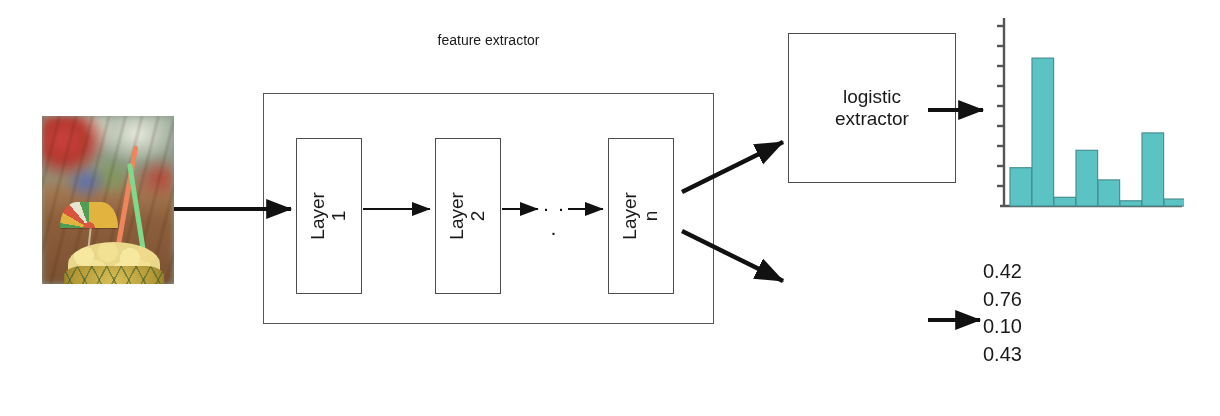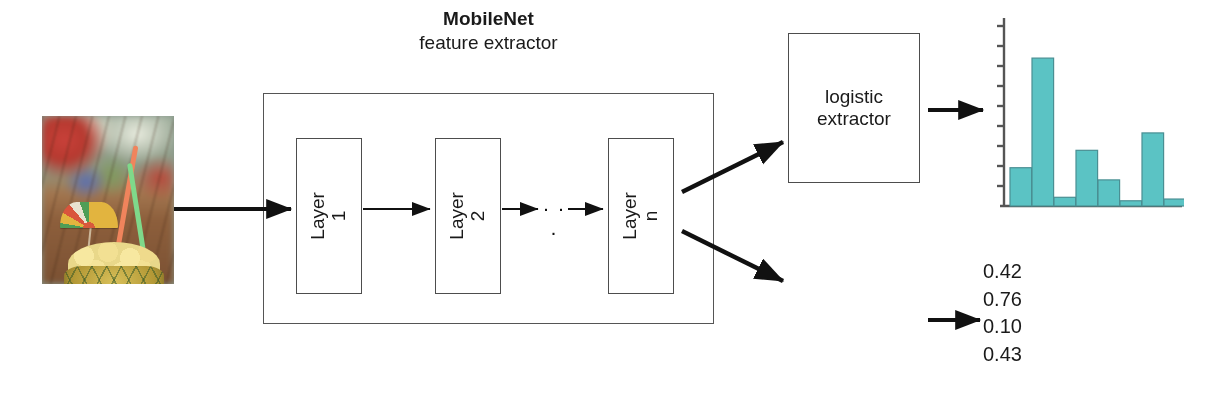--- a/index.html
+++ b/index.html
@@ -98,26 +98,26 @@
   #layer-n { left:608px; top:138px; }
   .layer-label {
     transform:rotate(-90deg);
     white-space:nowrap;
     font-size:19px;
     line-height:1.1;
   }
   .layer-label .l1 { display:block; }
   .layer-label .l2 { display:block; }
 
-  #logistic-box { left:788px; top:33px; width:132px; height:150px; font-size:19px; }
+  #logistic-box { left:788px; top:33px; width:168px; height:150px; font-size:19px; }
   #bbox-box { left:788px; top:243px; width:140px; height:150px; font-size:19px; font-weight:bold; }
 
   
   #mobilenet-title { left:263px; top:8px; width:451px; text-align:center; font-size:19px; font-weight:bold; }
-  #mobilenet-sub   { left:263px; top:32px; width:451px; text-align:center; font-size:19px; }
+  #mobilenet-sub   { left:263px; top:32px; width:451px; text-align:center; font-size:14px; }
 
   
   #bbox-values {
     left:983px; top:258px; font-size:20px; line-height:1.38;
   }
   #bbox-values div { white-space:pre; }
 
   
   #wires { position:absolute; left:0; top:0; width:1220px; height:416px; pointer-events:none; }
 
@@ -133,21 +133,20 @@
     <div class="pane blur-bg"></div>
     <div class="pane table-lines"></div>
     <div class="straw orange"></div>
     <div class="straw green"></div>
     <div class="umbrella-stick"></div>
     <div class="umbrella"></div>
     <div class="pineapple-flesh"></div>
     <div class="pineapple-body"></div>
   </div>
 
-  <div class="abs" id="mobilenet-title">MobileNet</div>
   <div class="abs" id="mobilenet-sub">feature extractor</div>
 
   <div class="abs box" id="mobilenet-box"></div>
 
   <div class="abs box layer-box" id="layer-1">
     <span class="layer-label">
       <span class="l1">Layer</span>
       <span class="l2">1</span>
     </span>
   </div>

